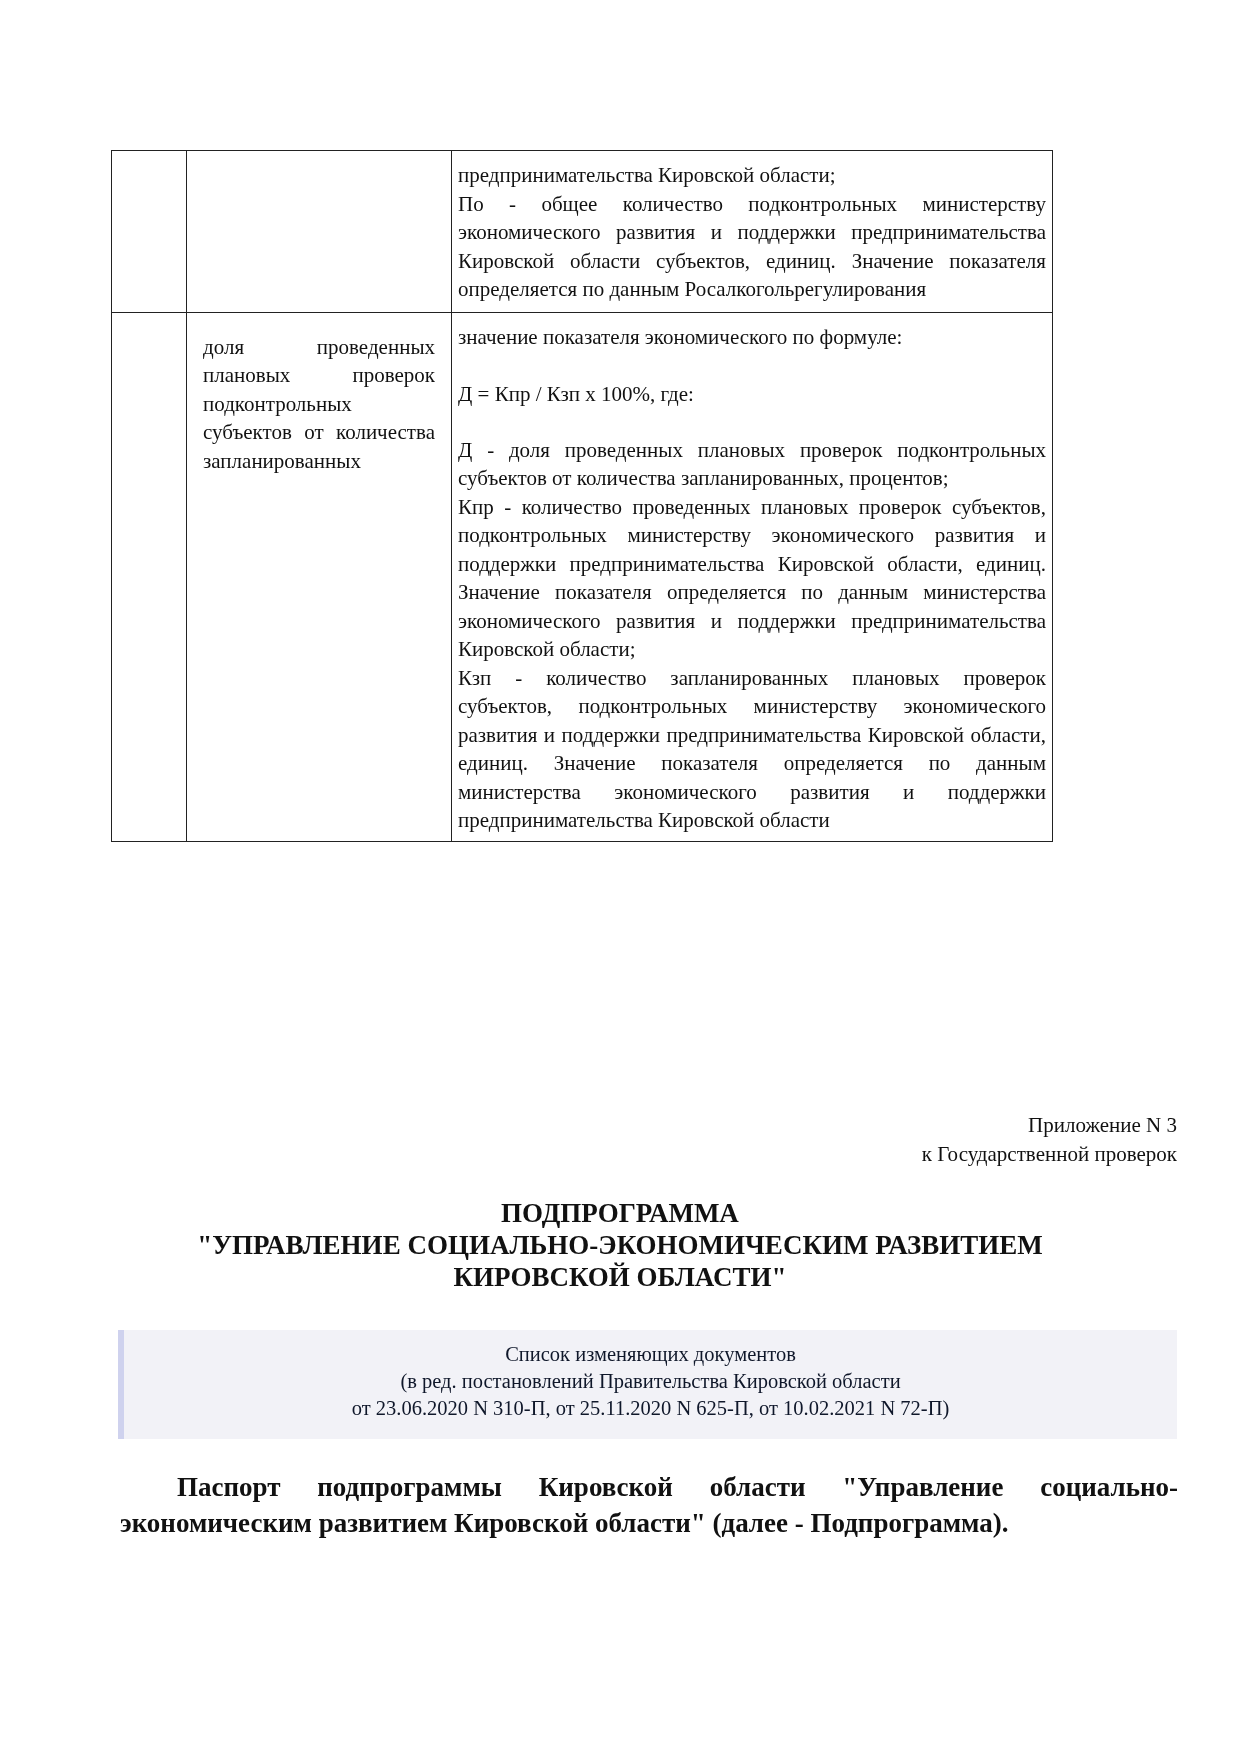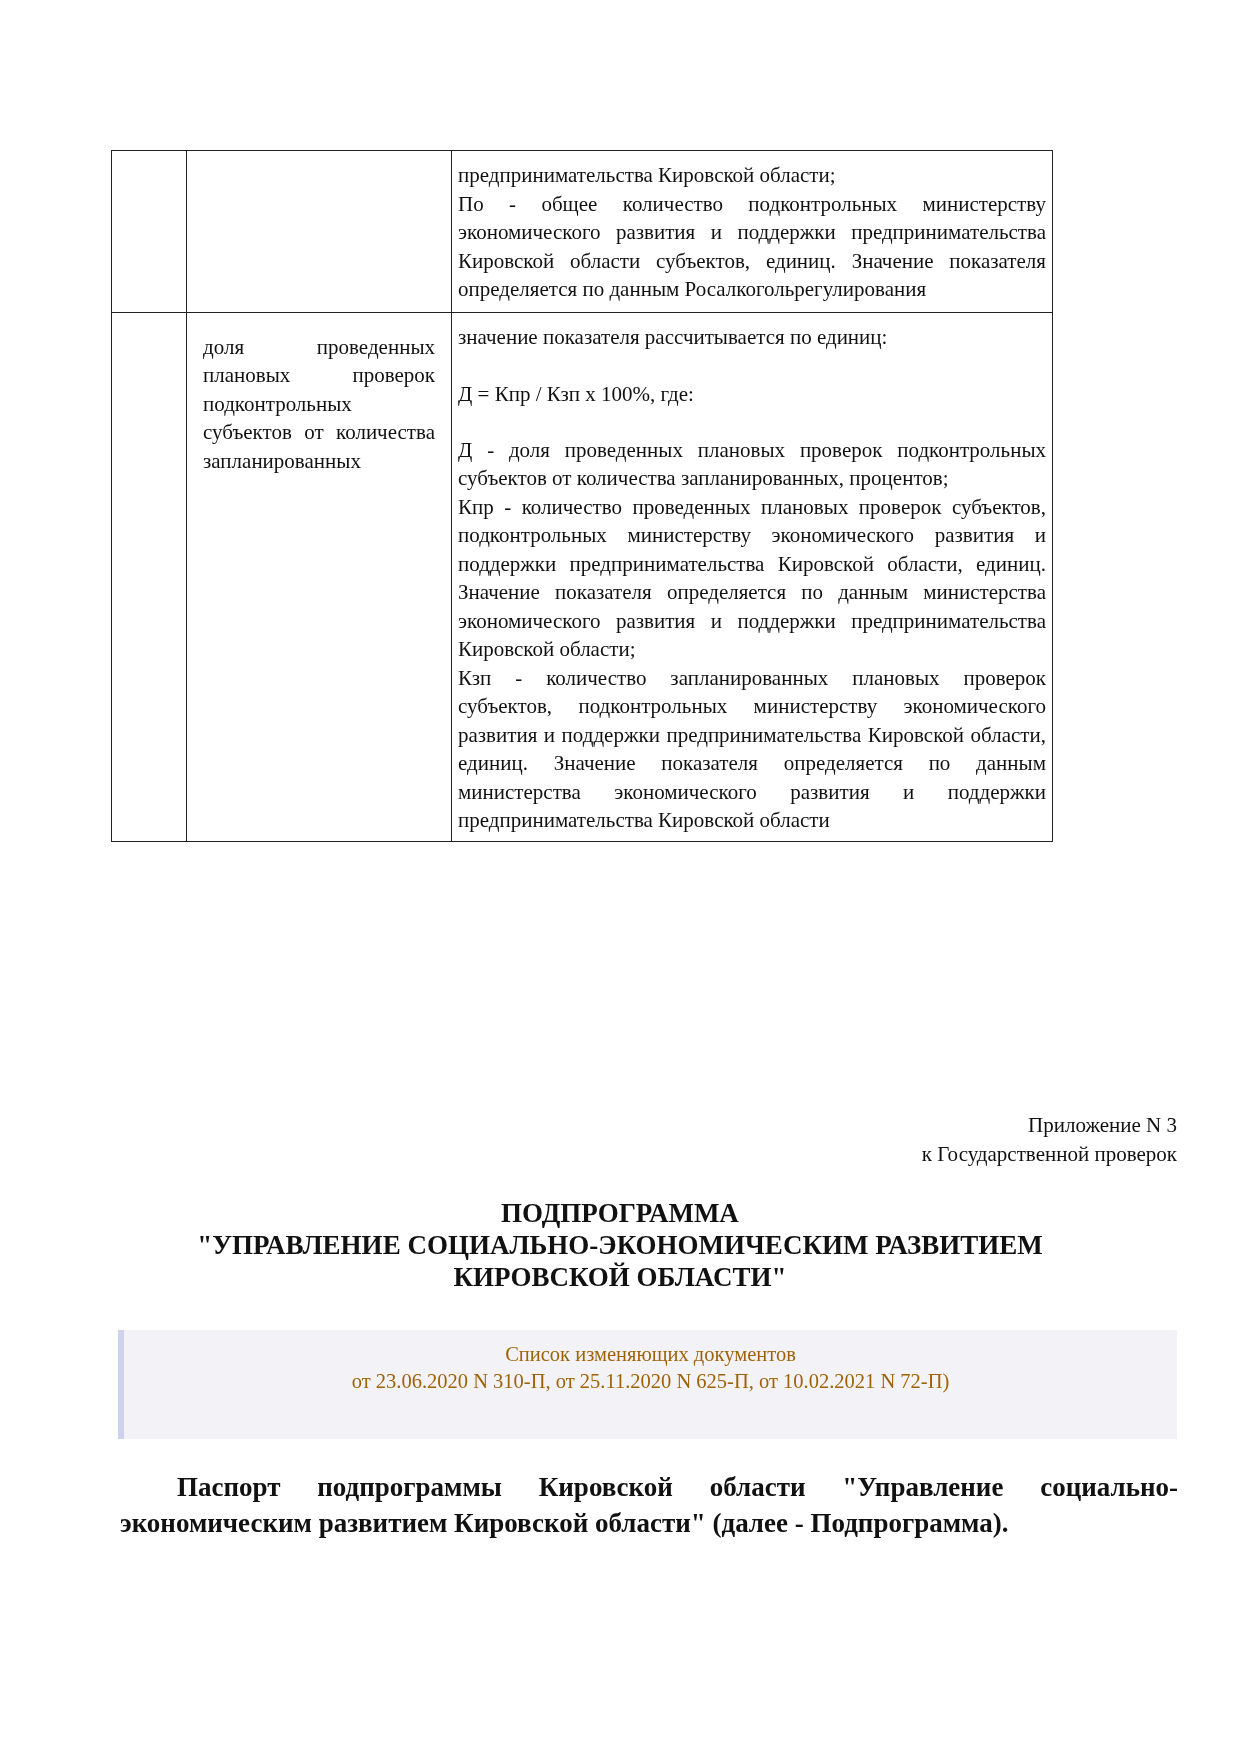--- a/index.html
+++ b/index.html
@@ -22,21 +22,21 @@
 
     
     .appendix { position: absolute; right: 63px; top: 1111px; text-align: right; font-size: 21px; line-height: 28.5px; }
     .appendix div { margin: 0; }
 
     .title { position: absolute; left: 0; width: 1240px; top: 1197px; text-align: center;
              font-weight: bold; font-size: 27px; line-height: 32px; }
 
     .changes { position: absolute; left: 118px; top: 1330px; width: 1059px; height: 109px;
                background: #f2f2f7; border-left: 6px solid #cfd2ee; box-sizing: border-box;
-               text-align: center; color: #a16207; font-size: 20.5px; line-height: 27px; padding-top: 11px; }
+               text-align: center; color: #0f172a; font-size: 20.5px; line-height: 27px; padding-top: 11px; }
 
     .passport { position: absolute; left: 120px; top: 1469px; width: 1058px; font-weight: bold;
                 font-size: 27px; line-height: 36px; text-align: justify; }
     .passport p { margin: 0; text-indent: 57px; text-align: justify; }
   </style>
 </head>
 <body>
 
 <div class="page">
 
@@ -59,21 +59,21 @@
     </tr>
     <tr>
       <td></td>
       <td>
         <div class="cell-in left-text" style="padding-top:10px;">
           <p class="jl" style="text-align-last:left;">доля проведенных плановых проверок подконтрольных субъектов от количества запланированных</p>
         </div>
       </td>
       <td>
         <div class="cell-in" style="padding-top:10px;padding-bottom:6px;">
-          <p>значение показателя рассчитывается по единиц:</p>
+          <p>значение показателя экономического по формуле:</p>
           <p class="formula">Д = Кпр / Кзп х 100%, где:</p>
           <p>Д - доля проведенных плановых проверок подконтрольных субъектов от количества запланированных, процентов;</p>
           <p>Кпр - количество проведенных плановых проверок субъектов, подконтрольных министерству экономического развития и поддержки предпринимательства Кировской области, единиц. Значение показателя определяется по данным министерства экономического развития и поддержки предпринимательства Кировской области;</p>
           <p>Кзп - количество запланированных плановых проверок субъектов, подконтрольных министерству экономического развития и поддержки предпринимательства Кировской области, единиц. Значение показателя определяется по данным министерства экономического развития и поддержки предпринимательства Кировской области</p>
         </div>
       </td>
     </tr>
   </tbody>
     </table>
 
@@ -83,20 +83,21 @@
   </div>
 
   <div class="title">
     <div>ПОДПРОГРАММА</div>
     <div>"УПРАВЛЕНИЕ СОЦИАЛЬНО-ЭКОНОМИЧЕСКИМ РАЗВИТИЕМ</div>
     <div>КИРОВСКОЙ ОБЛАСТИ"</div>
   </div>
 
   <div class="changes">
     <div>Список изменяющих документов</div>
+    <div>(в ред. постановлений Правительства Кировской области</div>
     <div>от 23.06.2020 N 310-П, от 25.11.2020 N 625-П, от 10.02.2021 N 72-П)</div>
   </div>
 
   <div class="passport">
     <p>Паспорт подпрограммы Кировской области "Управление социально-экономическим развитием Кировской области" (далее - Подпрограмма).</p>
   </div>
 
 </div>
 
 </body></html>

